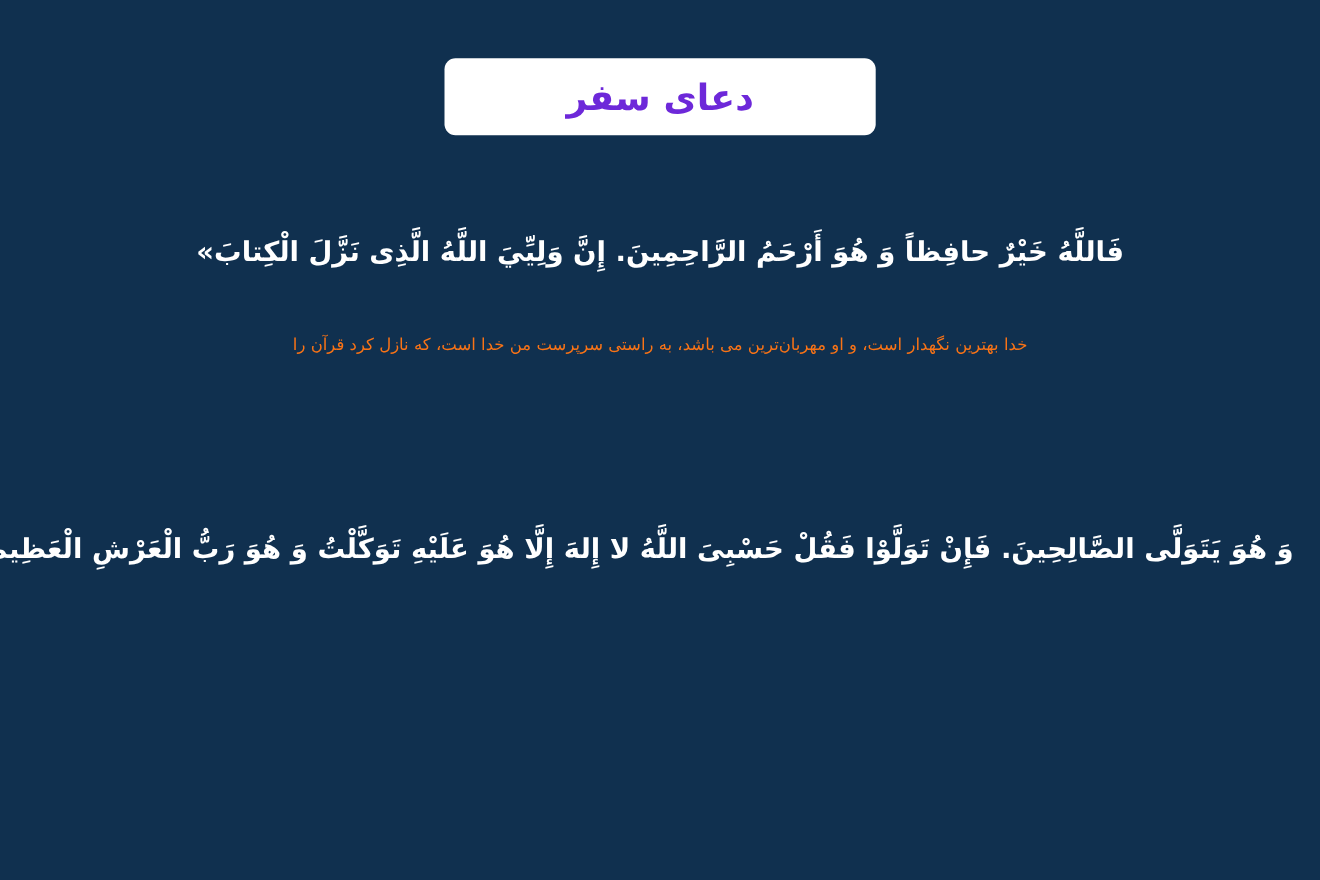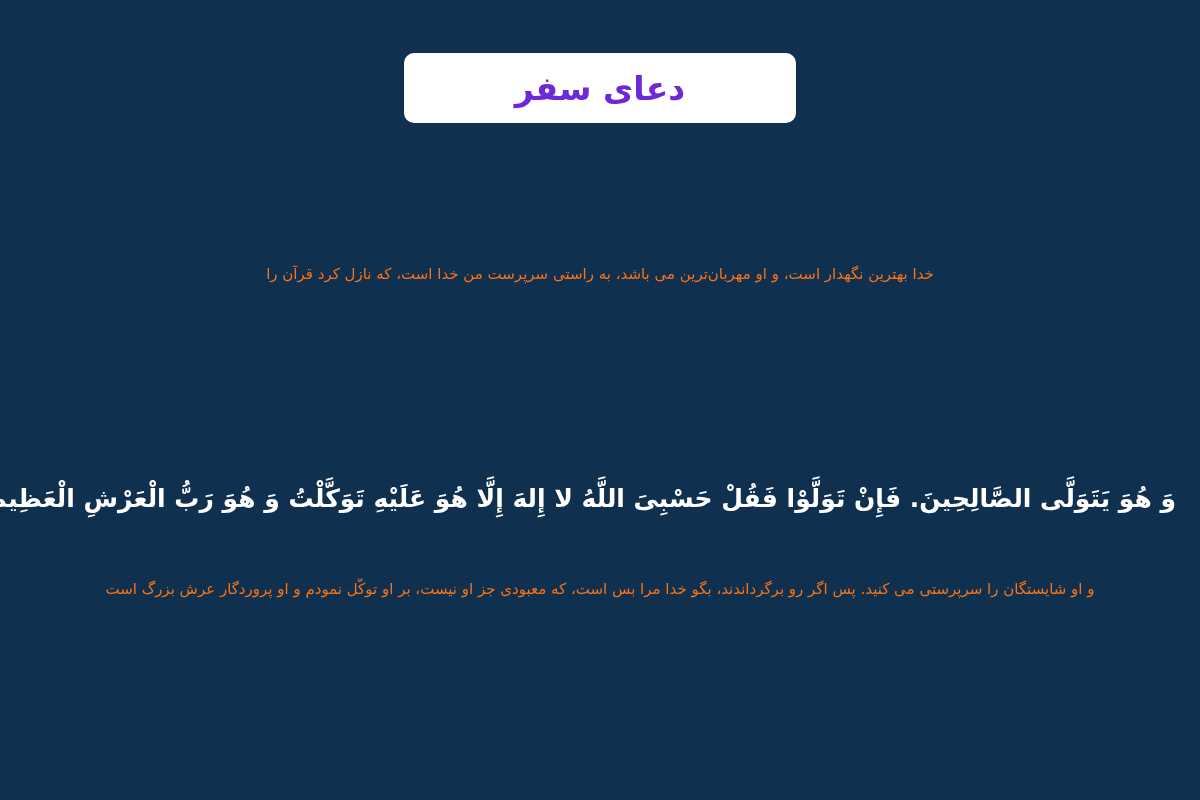--- a/index.html
+++ b/index.html
@@ -102,22 +102,22 @@
 
   <div class="title-plate-wrap">
     <div class="title-plate">
       <div class="title-text">دعای سفر</div>
     </div>
   </div>
 
   <div class="content">
 
     <div class="verse-block first">
+      <div class="arabic a1">فَاللَّهُ خَيْرٌ حافِظاً وَ هُوَ أَرْحَمُ الرَّاحِمِينَ. إِنَّ وَلِيِّيَ اللَّهُ الَّذِى نَزَّلَ الْكِتابَ»</div>
       <div class="translation">خدا بهترین نگهدار است، و او مهربان‌ترین می باشد، به راستی سرپرست من خدا است، که نازل کرد قرآن را</div>
     </div>
 
     <div class="verse-block second">
       <div class="arabic a2">وَ هُوَ يَتَوَلَّى الصَّالِحِينَ. فَإِنْ تَوَلَّوْا فَقُلْ حَسْبِىَ اللَّهُ لا إِلهَ إِلَّا هُوَ عَلَيْهِ تَوَكَّلْتُ وَ هُوَ رَبُّ الْعَرْشِ الْعَظِيمِ</div>
-      <div class="translation">و او شایستگان را سرپرستی می کنید. پس اگر رو برگرداندند، بگو خدا مرا بس است، که معبودی جز او نیست، بر او توکّل نمودم و او پروردگار عرش بزرگ است</div>
     </div>
 
   </div>
 </div>
 
 </body></html>

